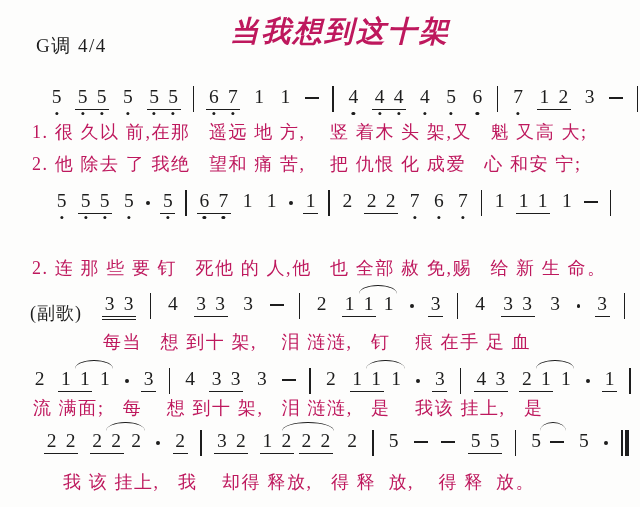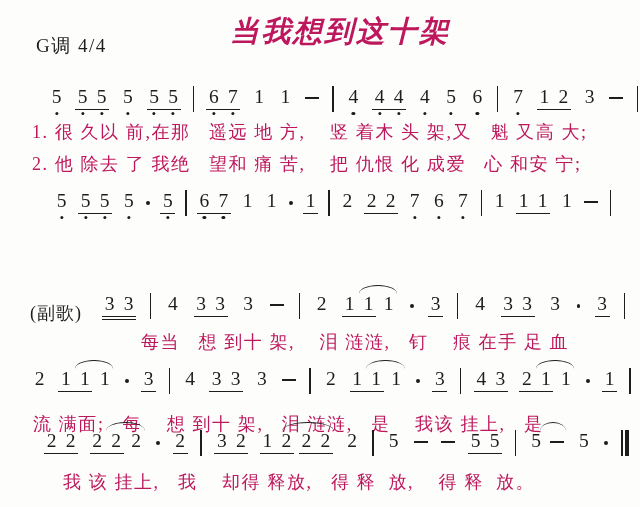--- a/index.html
+++ b/index.html
@@ -223,20 +223,21 @@
           <span class="dg">1</span>
         </span>
         <span class="ul"></span>
       </span>
       <span class="note">
         <span class="dg">1</span>
       </span>
       <span class="dash"></span>
       <span class="bar"></span>
     </div>
+  <div class="lyr" style="top:256px;left:32px;">2. 连 那 些 要 钉   死他 的 人,他   也 全部 赦 免,赐   给 新 生 命。</div>
 
   <div class="chlabel">(副歌)</div>
   <div class="mrow" style="top:293px;left:103px;width:522px;">
       <span class="beam">
         <span class="note">
           <span class="dg">3</span>
         </span>
         <span class="note">
           <span class="dg">3</span>
         </span>
@@ -300,21 +301,21 @@
       <span class="note">
         <span class="dg">3</span>
       </span>
       <span class="adot"></span>
       <span class="note">
         <span class="dg">3</span>
         <span class="ul"></span>
       </span>
       <span class="bar"></span>
     </div>
-  <div class="lyr" style="top:330px;left:103px;margin-left:38px;">每当   想 到十 架,    泪 涟涟,   钉    痕 在手 足 血</div>
+  <div class="lyr" style="top:330px;left:103px;">每当   想 到十 架,    泪 涟涟,   钉    痕 在手 足 血</div>
 
   <div class="mrow" style="top:368px;left:33px;width:598px;">
       <span class="note">
         <span class="dg">2</span>
       </span>
       <span class="slur">
         <span class="beam">
           <span class="note">
             <span class="dg">1</span>
           </span>
@@ -399,21 +400,21 @@
         </span>
         <span class="arc"></span>
       </span>
       <span class="adot"></span>
       <span class="note">
         <span class="dg">1</span>
         <span class="ul"></span>
       </span>
       <span class="bar"></span>
     </div>
-  <div class="lyr" style="top:412px;left:33px;">流 满面;   每    想 到十 架,   泪 涟涟,   是    我该 挂上,   是</div>
+  <div class="lyr" style="top:396px;left:33px;">流 满面;   每    想 到十 架,   泪 涟涟,   是    我该 挂上,   是</div>
 
   <div class="mrow" style="top:430px;left:45px;width:584px;">
       <span class="beam">
         <span class="note">
           <span class="dg">2</span>
         </span>
         <span class="note">
           <span class="dg">2</span>
         </span>
         <span class="ul"></span>

